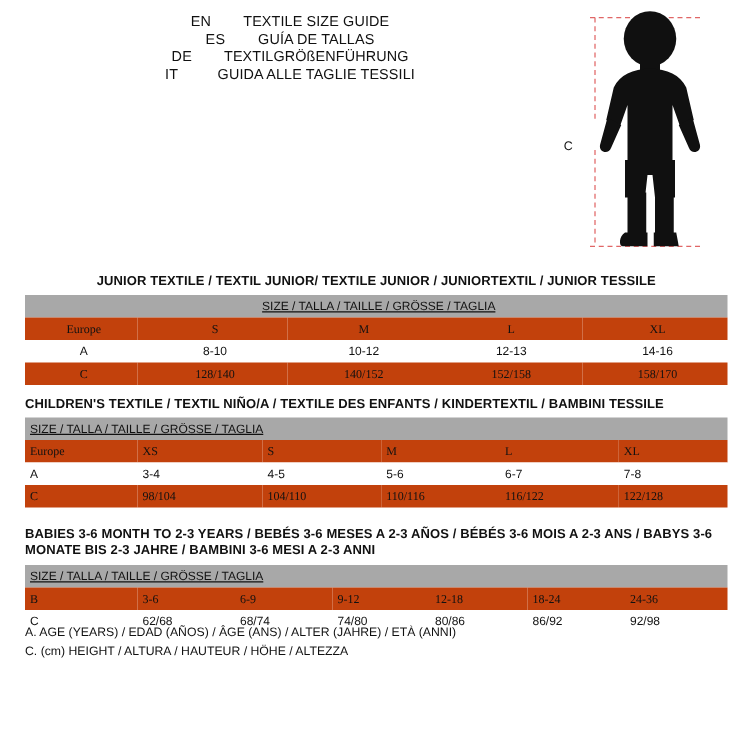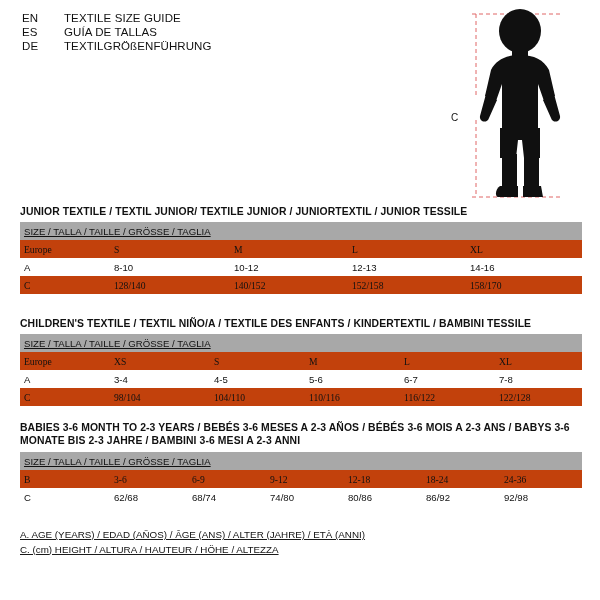--- a/index.html
+++ b/index.html
@@ -20,20 +20,21 @@
   .header {
     position: absolute;
     top: 12px;
     left: 22px;
     width: 420px;
   }
   .header-row {
     display: flex;
     align-items: baseline;
     margin-bottom: 2px;
+    justify-content: center;
   }
   .lang-code {
     width: 42px;
     font-size: 11.5px;
     letter-spacing: 0.2px;
     color: #111;
   }
   .lang-title {
     font-size: 11.5px;
     letter-spacing: 0.1px;
@@ -100,23 +101,22 @@
     font-family: Liberation Serif, serif;
   }
   tr.white-row td {
     background: #ffffff;
   }
 
   
   .legend {
     position: absolute;
     left: 20px;
-    top: 528px;
+    top: 500px;
     width: 560px;
-    text-decoration: underline;
   }
   .legend div {
     font-size: 9.8px;
     color: #111;
     line-height: 14.5px;
   }
 </style>
 </head>
 <body>
 
@@ -126,20 +126,24 @@
     <div class="lang-title">TEXTILE SIZE GUIDE</div>
   </div>
   <div class="header-row">
     <div class="lang-code">ES</div>
     <div class="lang-title">GUÍA DE TALLAS</div>
   </div>
   <div class="header-row">
     <div class="lang-code">DE</div>
     <div class="lang-title">TEXTILGRÖßENFÜHRUNG</div>
   </div>
+  <div class="header-row">
+    <div class="lang-code">IT</div>
+    <div class="lang-title">GUIDA ALLE TAGLIE TESSILI</div>
+  </div>
 </div>
 
 <div class="figure-area">
   <svg width="140" height="195" viewBox="0 0 140 195">
 
     <line x1="22" y1="6" x2="110" y2="6" stroke="#e06666" stroke-width="1" stroke-dasharray="4,3"></line>
     <line x1="22" y1="189" x2="110" y2="189" stroke="#e06666" stroke-width="1" stroke-dasharray="4,3"></line>
     <line x1="26" y1="6" x2="26" y2="90" stroke="#e06666" stroke-width="1" stroke-dasharray="4,3"></line>
     <line x1="26" y1="112" x2="26" y2="189" stroke="#e06666" stroke-width="1" stroke-dasharray="4,3"></line>
 
@@ -167,21 +171,21 @@
 
     <rect x="52" y="146" width="15" height="36" fill="#101010"></rect>
     <rect x="74" y="146" width="15" height="36" fill="#101010"></rect>
 
     <path d="M50 178 L 68 178 L 68 189 L 48 189 C 45 189, 45 181, 50 178 Z" fill="#101010"></path>
     <path d="M73 178 L 91 178 L 93 189 L 73 189 Z" fill="#101010"></path>
   </svg>
   <div class="c-label">C</div>
 </div>
 
-<div class="section" style="top: 206px;">
+<div class="section" style="top: 220px; text-align: center;">
   <div class="section-title">JUNIOR TEXTILE / TEXTIL JUNIOR/ TEXTILE JUNIOR / JUNIORTEXTIL / JUNIOR TESSILE</div>
   <table class="size-table">
     <colgroup>
       <col style="width:90px">
         <col style="width:120px">
         <col style="width:118px">
         <col style="width:118px">
         <col style="width:116px">
     </colgroup>
     <tbody>

